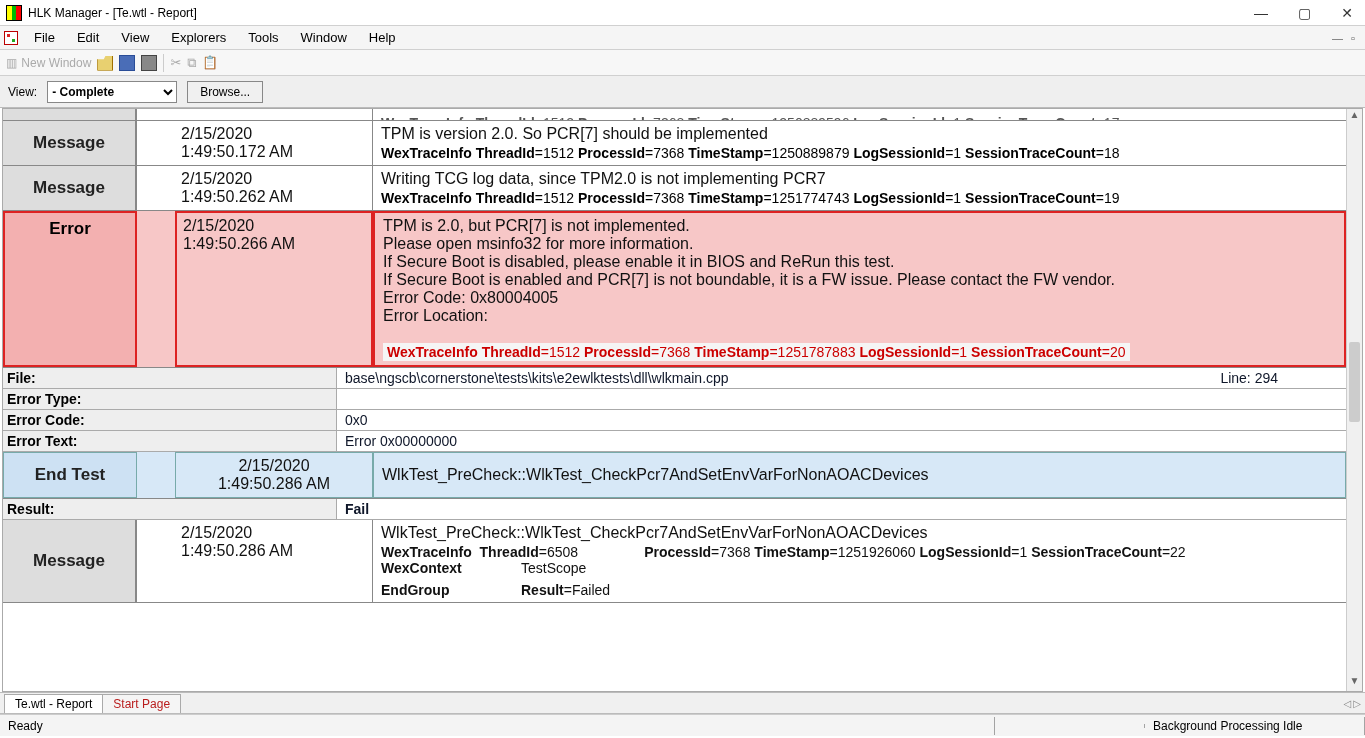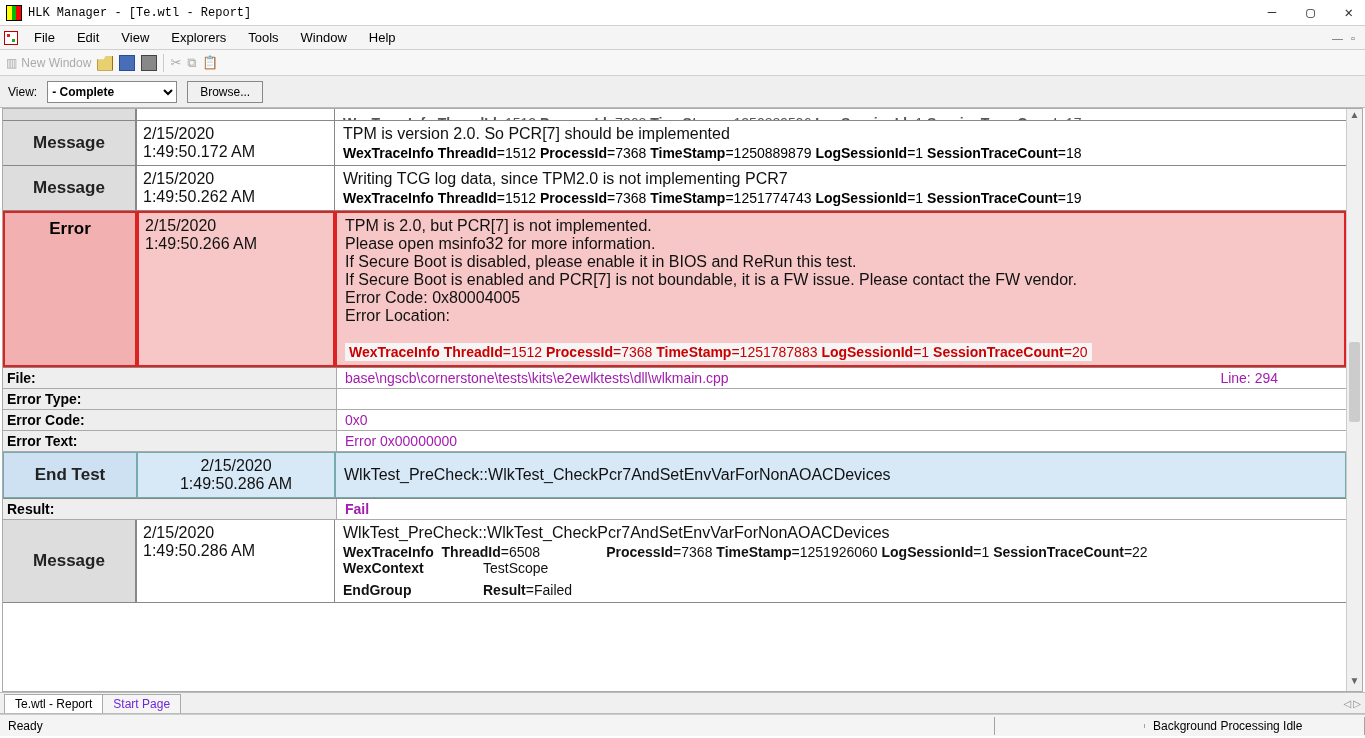--- a/index.html
+++ b/index.html
@@ -10,21 +10,20 @@
       color: #000;
       overflow: hidden;
       width: 1365px;
       height: 738px;
     }
     
     .titlebar {
       display: flex; align-items: center; justify-content: space-between;
       height: 26px; padding: 0 6px; background: #fff;
       border-bottom: 1px solid #d0d0d0;
-      font-family: Liberation Mono, monospace;
     }
     .titlebar .left { display: flex; align-items: center; gap: 6px; }
     .app-icon {
       width: 16px; height: 16px; display: inline-block;
       background: linear-gradient(to right, #ff0 33%, #0b0 33% 66%, #f00 66%);
       border: 1px solid #000;
     }
     .titlebar .title { font-size: 12px; }
     .win-controls { display: flex; gap: 18px; font-size: 14px; color: #333; }
     .win-controls span { cursor: default; padding: 2px 6px; }
@@ -102,20 +101,21 @@
     .col-type {
       width: 134px; flex: none;
       display: flex; align-items: center; justify-content: center;
       font-size: 17px; font-weight: bold; color: #222;
       border-right: 2px solid #888; background: #ddd;
     }
     .col-ts {
       width: 198px; flex: none;
       padding: 4px 6px; font-size: 16px; color: #111;
       border-right: 1px solid #888;
+      margin-left: 38px;
     }
     .col-body {
       flex: 1; padding: 4px 8px;
       font-size: 16px; color: #111;
     }
     .trace {
       font-size: 14px; font-weight: normal; color: #000;
       margin-top: 2px;
     }
     .trace .k { font-weight: bold; }
@@ -129,31 +129,31 @@
     .log-row.error .trace.red { color: #c00; background:#f5f5f5; padding:1px 4px; display:inline-block;}
     .log-row.error .trace.red .k { font-weight:bold; color:#c00;}
     
     .log-row.endtest { background: #d7e8f7; text-align: center; }
     .log-row.endtest .col-type { background: #cde1f3; border: 1px solid #7aa;}
     .log-row.endtest .col-ts { border: 1px solid #7aa; }
     .log-row.endtest .col-body { border: 1px solid #7aa; }
     
     .detail-row { display:flex; align-items:stretch; border-bottom:1px solid #aaa; font-size:14px;}
     .detail-row .dlabel { width: 334px; flex:none; padding:2px 4px; font-weight:bold; background:#eee; border-right:1px solid #aaa;}
-    .detail-row .dval { flex:1; padding:2px 8px; color:#a21caf;}
+    .detail-row .dval { flex:1; padding:2px 8px; color:#0f172a;}
     .detail-row .line-right { float:right; padding-right: 60px;}
     
     .doc-tabs {
       display:flex; align-items:center;
       height: 22px; padding: 0 4px; background:#f0f0f0;
       border-top:1px solid #bbb; border-bottom:1px solid #bbb;
       font-size:12px;
     }
     .doc-tabs .tab { padding: 2px 10px; border:1px solid #aaa; border-bottom:none; background:#fff; margin-right:-1px;}
-    .doc-tabs .tab.inactive { color:#6d28d9; background:#f5f5f5;}
+    .doc-tabs .tab.inactive { color:#b91c1c; background:#f5f5f5;}
     .doc-tabs .nav { margin-left:auto; display:flex; gap:2px; color:#888; font-size:10px;}
     
     .statusbar {
       display:flex; align-items:center;
       height: 22px; background:#f4f4f4;
       border-top:1px solid #ccc; font-size:12px;
     }
     .statusbar .cell { padding: 2px 8px; border-right:1px solid #a3a3a3;}
     .statusbar .cell.main { flex:1;}
     .statusbar .cell.mid { width: 150px;}

